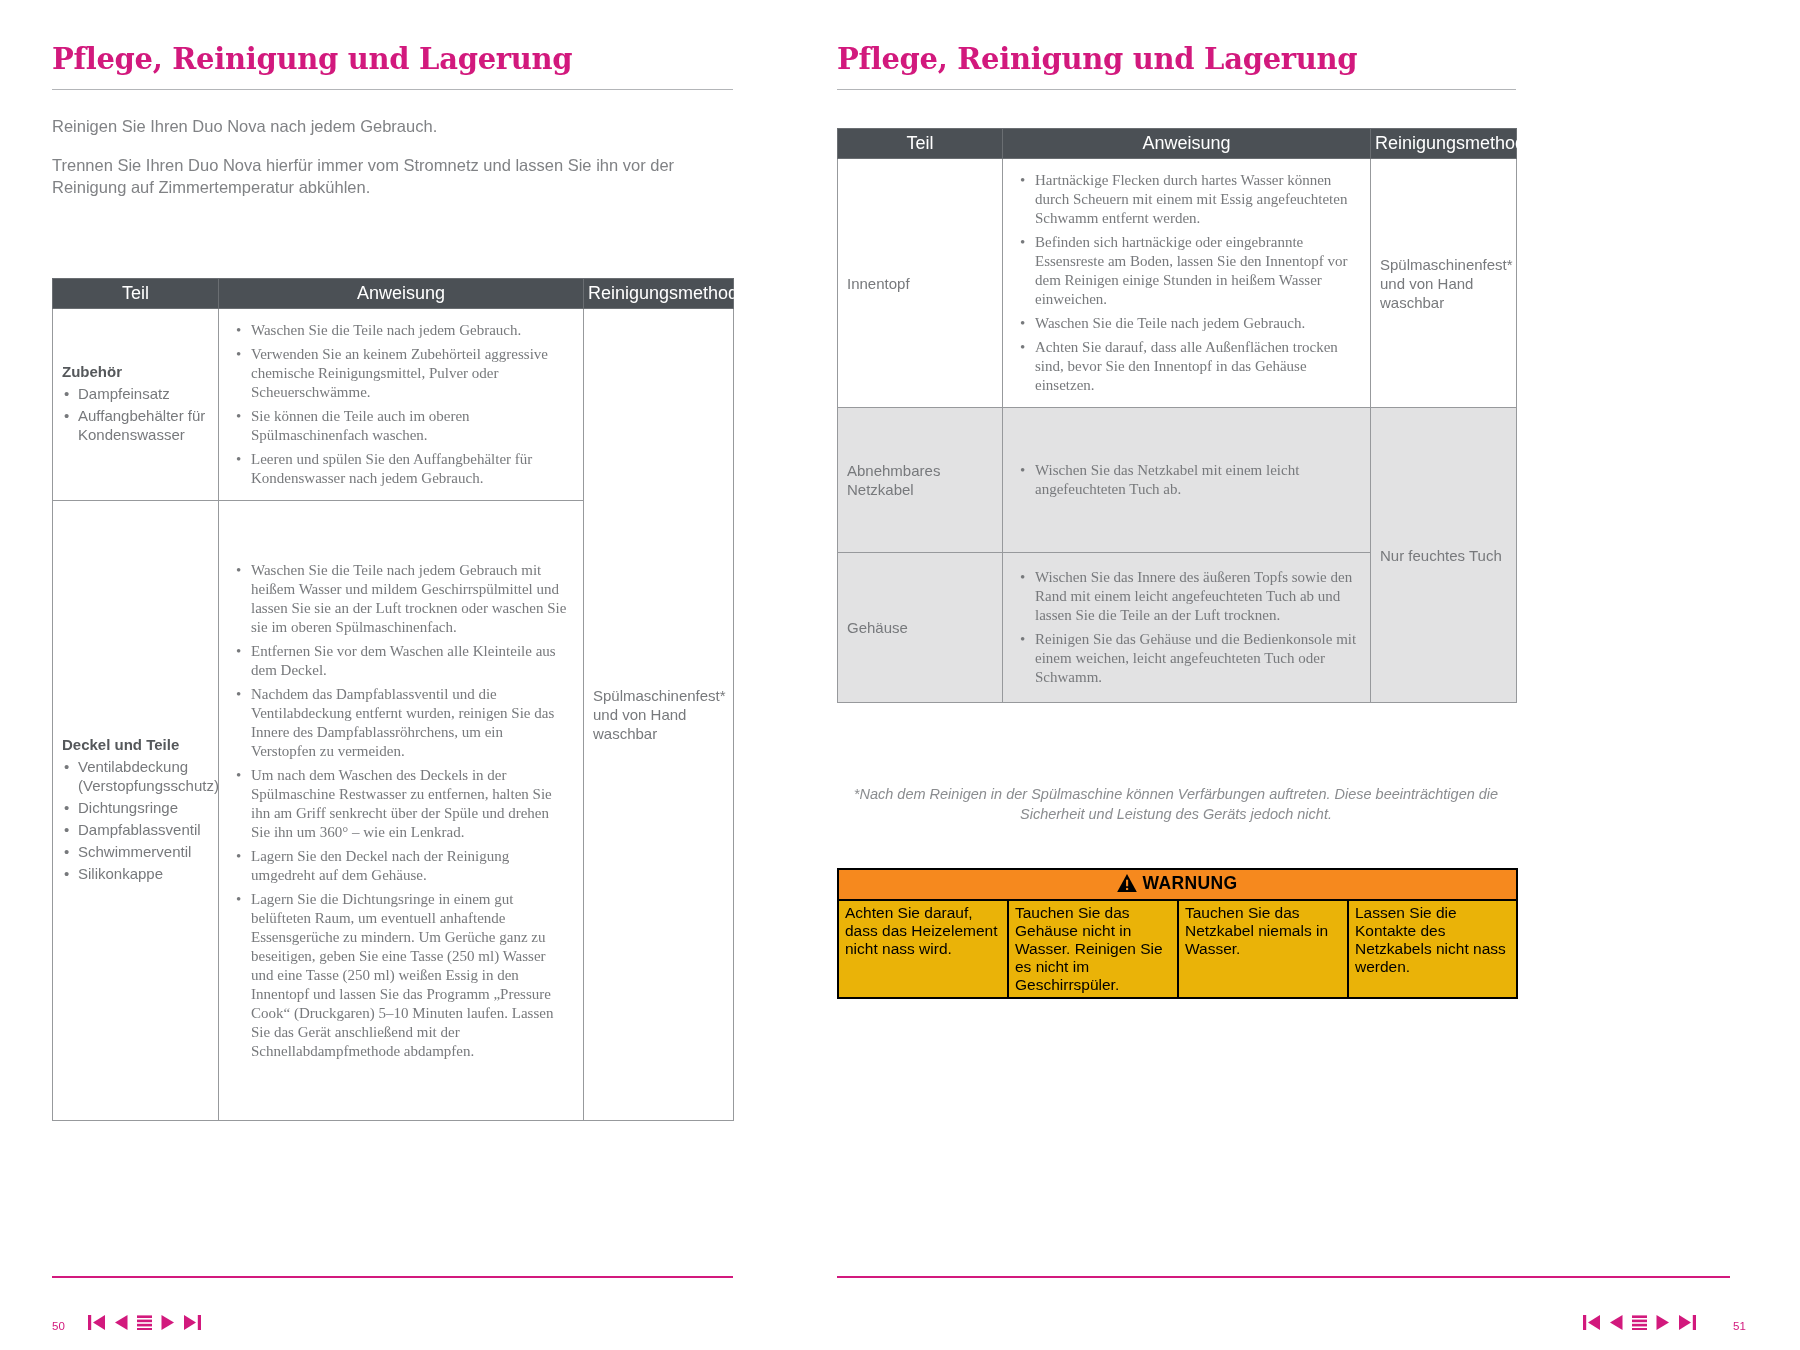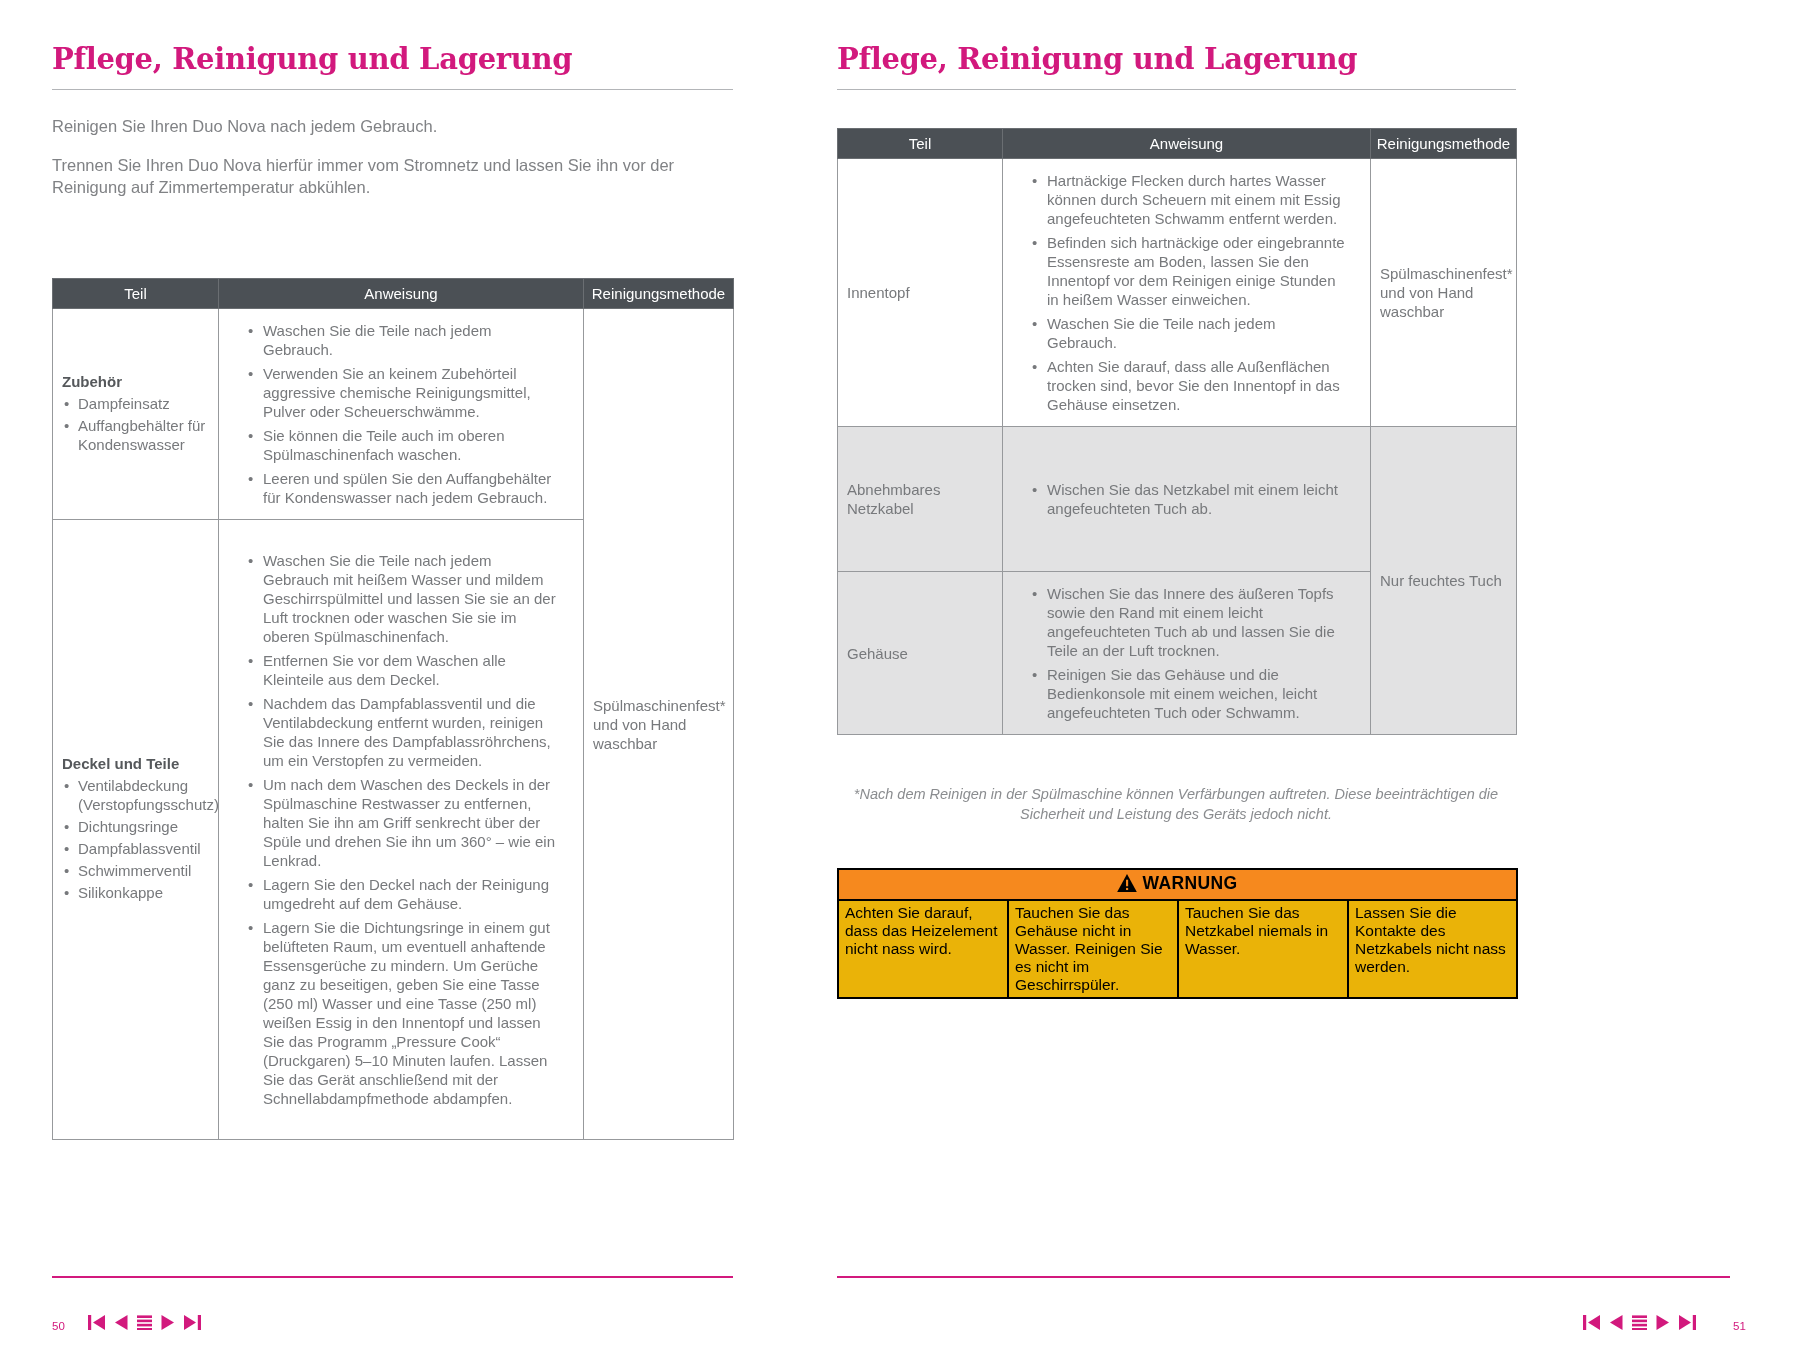--- a/index.html
+++ b/index.html
@@ -28,32 +28,32 @@
   .intro { position:absolute; top:115px; left:0; width:670px;
     color:#808285; font-size:16.5px; line-height:22px; }
   .intro p { margin:0 0 17px 0; }
 
   
   table.main-table {
     border-collapse:collapse; table-layout:fixed;
     font-size:15px; color:#77797c; line-height:19px;
   }
   table.main-table th {
-    background:#4b5055; color:#ffffff; font-weight:500; font-size:15px;
+    background:#4b5055; color:#ffffff; font-weight:500; font-size:18px;
     height:30px; padding:0 4px; text-align:center;
     border:1px solid #6a6e72;
   }
   table.main-table td {
     border:1px solid #97999c; vertical-align:middle;
     padding:7px 9px;
   }
   td.part-cell { padding-left:15px; padding-right:6px; }
   .part-title { font-weight:700; color:#55585b; margin-bottom:2px; }
   ul.blist { margin:0; padding:0; list-style:none; }
-  ul.blist li { position:relative; padding-left:19px; margin:5px 16px; }
+  ul.blist li { position:relative; padding-left:19px; margin:5px 4px;font-family:Liberation Serif, serif; }
   ul.blist li::before { content:"•"; position:absolute; left:4px; top:0; }
   ul.plist { margin:0; padding:0; list-style:none; }
   ul.plist li { position:relative; padding-left:16px; margin:3px 0; }
   ul.plist li::before { content:"•"; position:absolute; left:2px; top:0; }
   td.instr-cell { vertical-align:top; }
   td.instr-cell-mid { vertical-align:middle; }
   td.method-cell { vertical-align:middle; padding-left:8px; padding-right:4px; }
   tr.gray-row td { background:#e2e2e3; }
 
   .left-table { position:absolute; top:278px; left:0; width:681px; }

